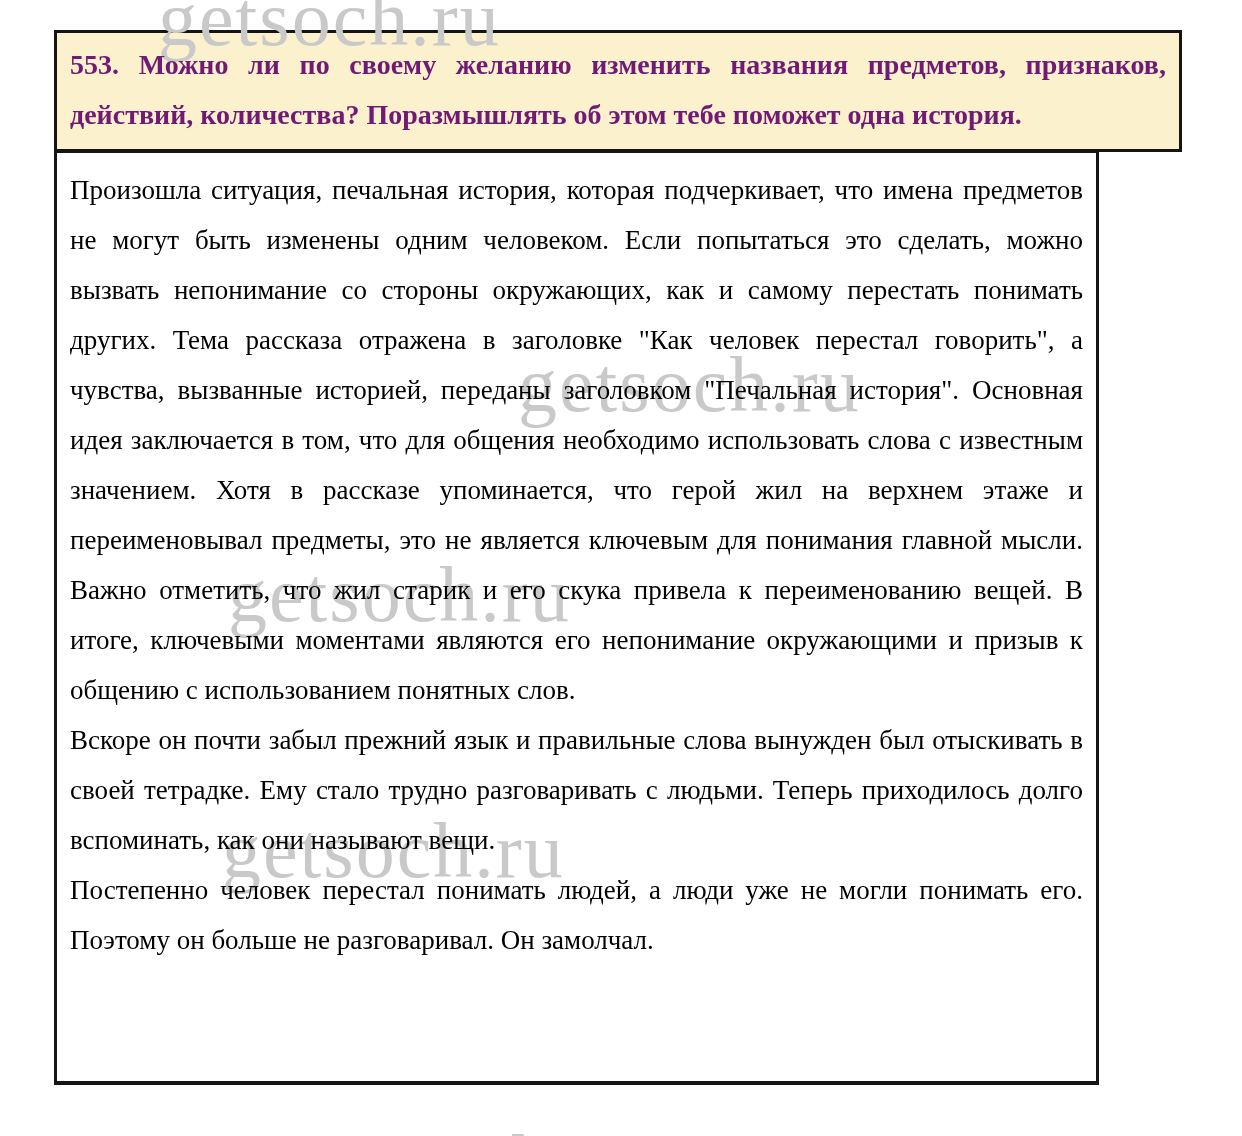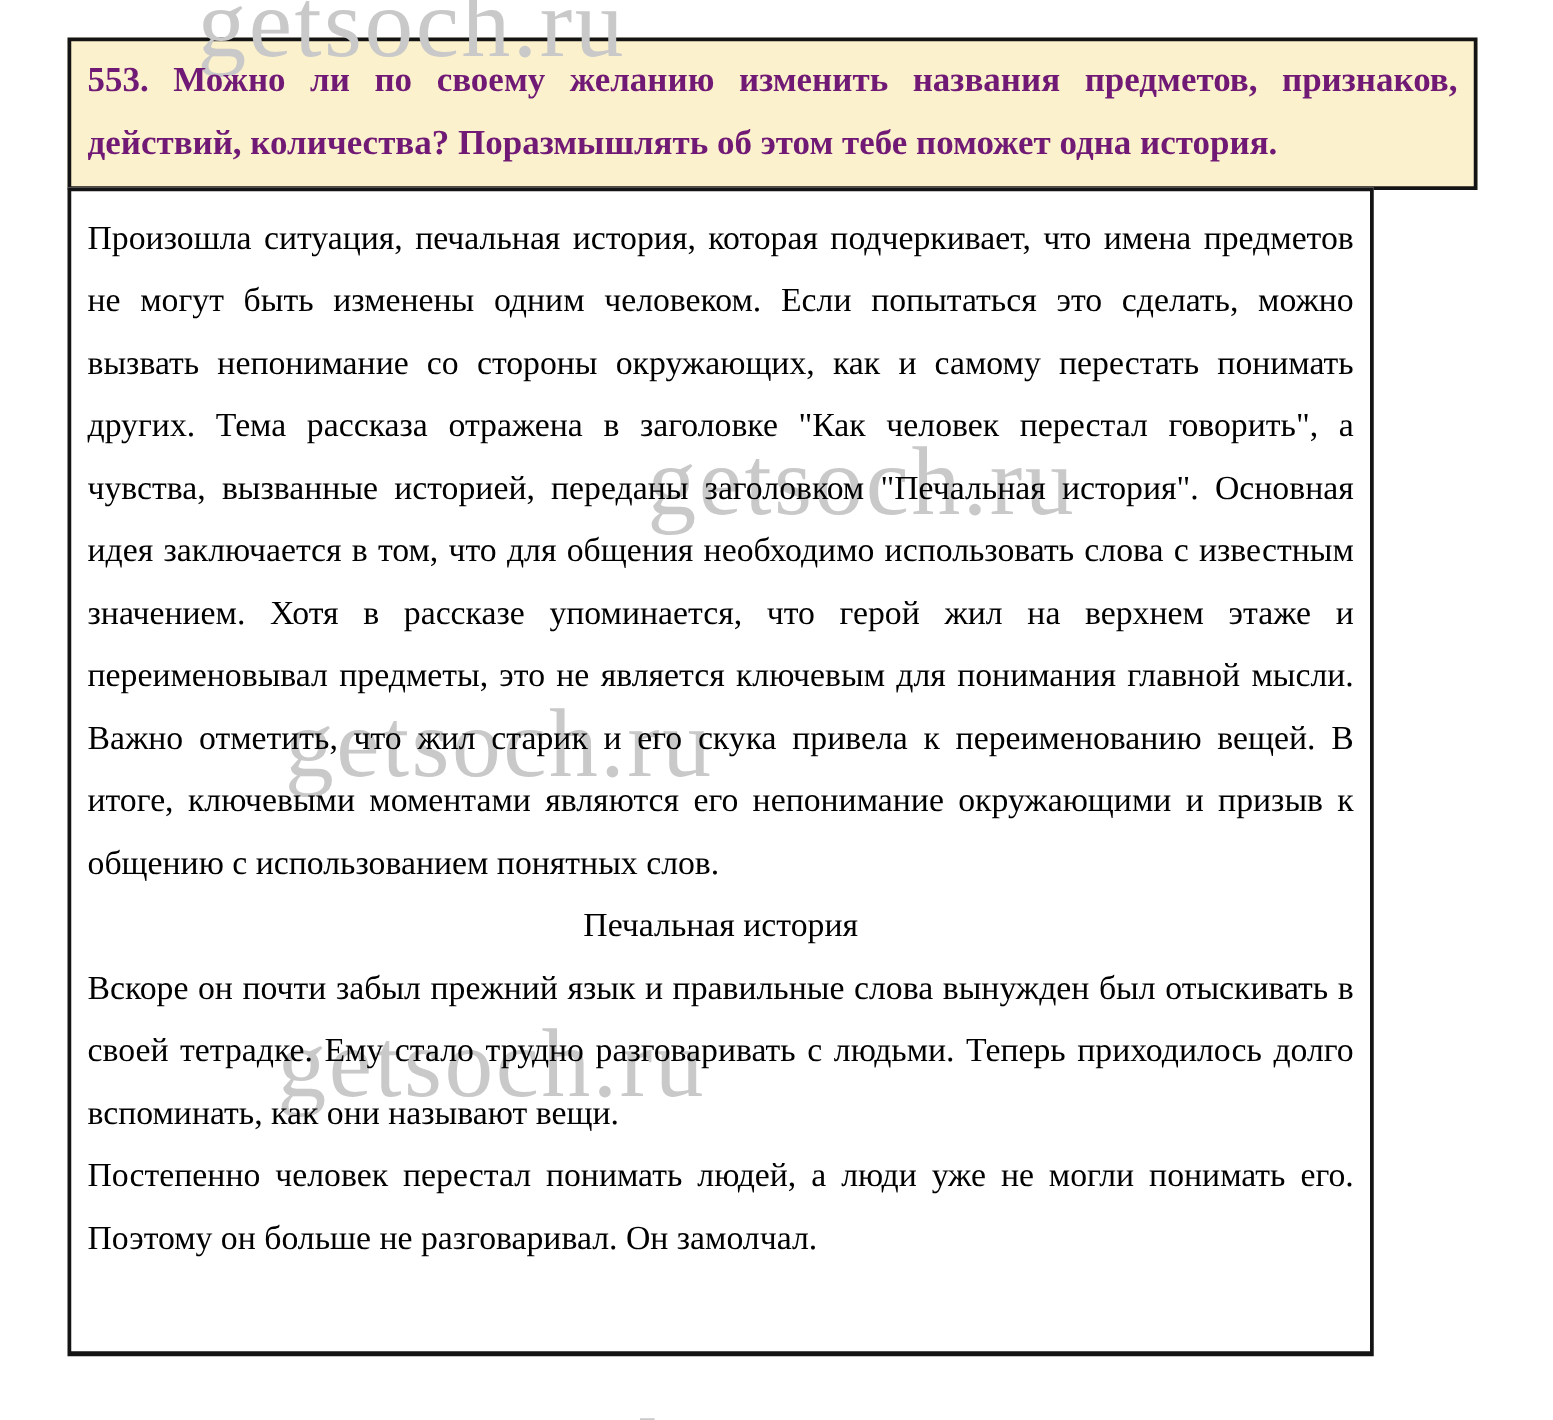--- a/index.html
+++ b/index.html
@@ -93,18 +93,17 @@
   <div class="wm wm3">getsoch.ru</div>
   <div class="wm wm4">getsoch.ru</div>
   <div class="wm wm5">getsoch.ru</div>
 
   <div class="task-box">
     <p class="task-text">553. Можно ли по своему желанию изменить названия предметов, признаков, действий, количества? Поразмышлять об этом тебе поможет одна история.</p>
   </div>
 
   <div class="answer-box">
     <p class="para">Произошла ситуация, печальная история, которая подчеркивает, что имена предметов не могут быть изменены одним человеком. Если попытаться это сделать, можно вызвать непонимание со стороны окружающих, как и самому перестать понимать других. Тема рассказа отражена в заголовке "Как человек перестал говорить", а чувства, вызванные историей, переданы заголовком "Печальная история". Основная идея заключается в том, что для общения необходимо использовать слова с известным значением. Хотя в рассказе упоминается, что герой жил на верхнем этаже и переименовывал предметы, это не является ключевым для понимания главной мысли. Важно отметить, что жил старик и его скука привела к переименованию вещей. В итоге, ключевыми моментами являются его непонимание окружающими и призыв к общению с использованием понятных слов.</p>
-    <p class="para center">Печальная история</p>
     <p class="para">Вскоре он почти забыл прежний язык и правильные слова вынужден был отыскивать в своей тетрадке. Ему стало трудно разговаривать с людьми. Теперь приходилось долго вспоминать, как они называют вещи.</p>
     <p class="para">Постепенно человек перестал понимать людей, а люди уже не могли понимать его. Поэтому он больше не разговаривал. Он замолчал.</p>
   </div>
 
 </div>
 
 </body></html>

